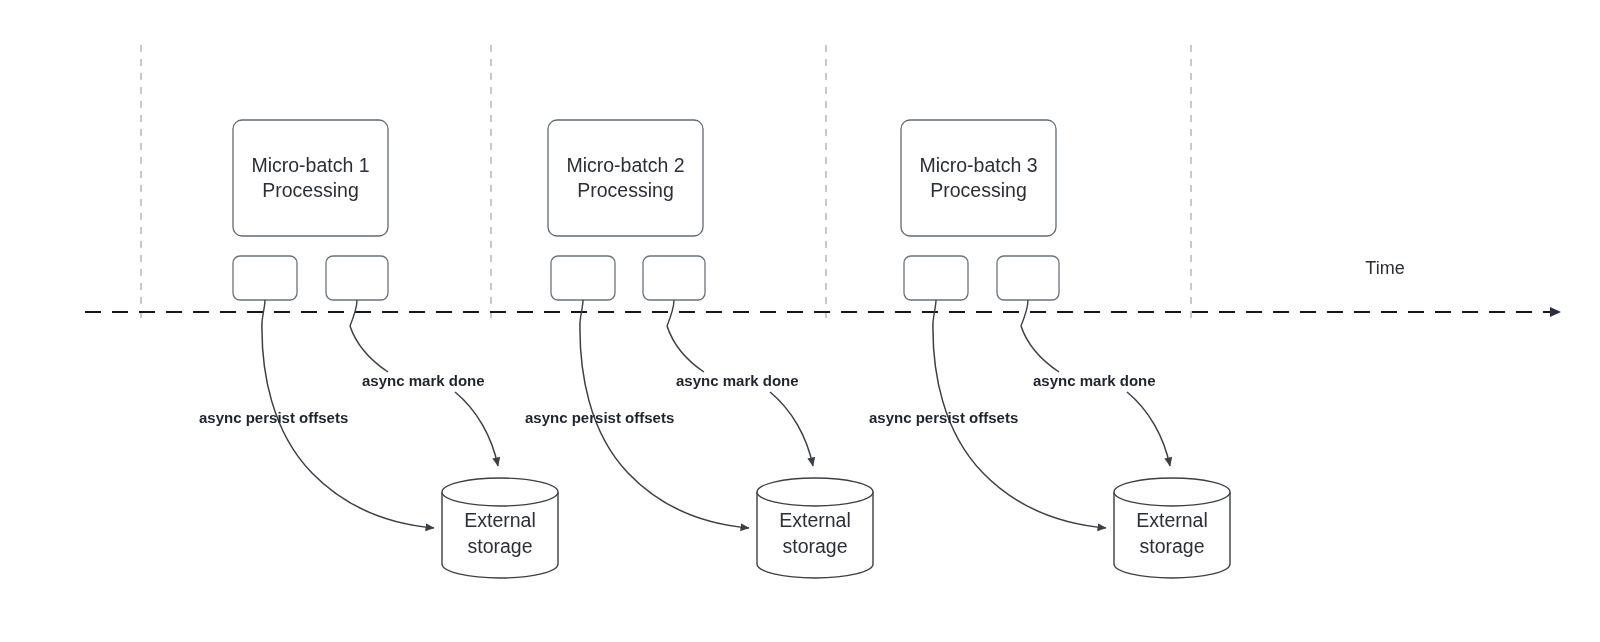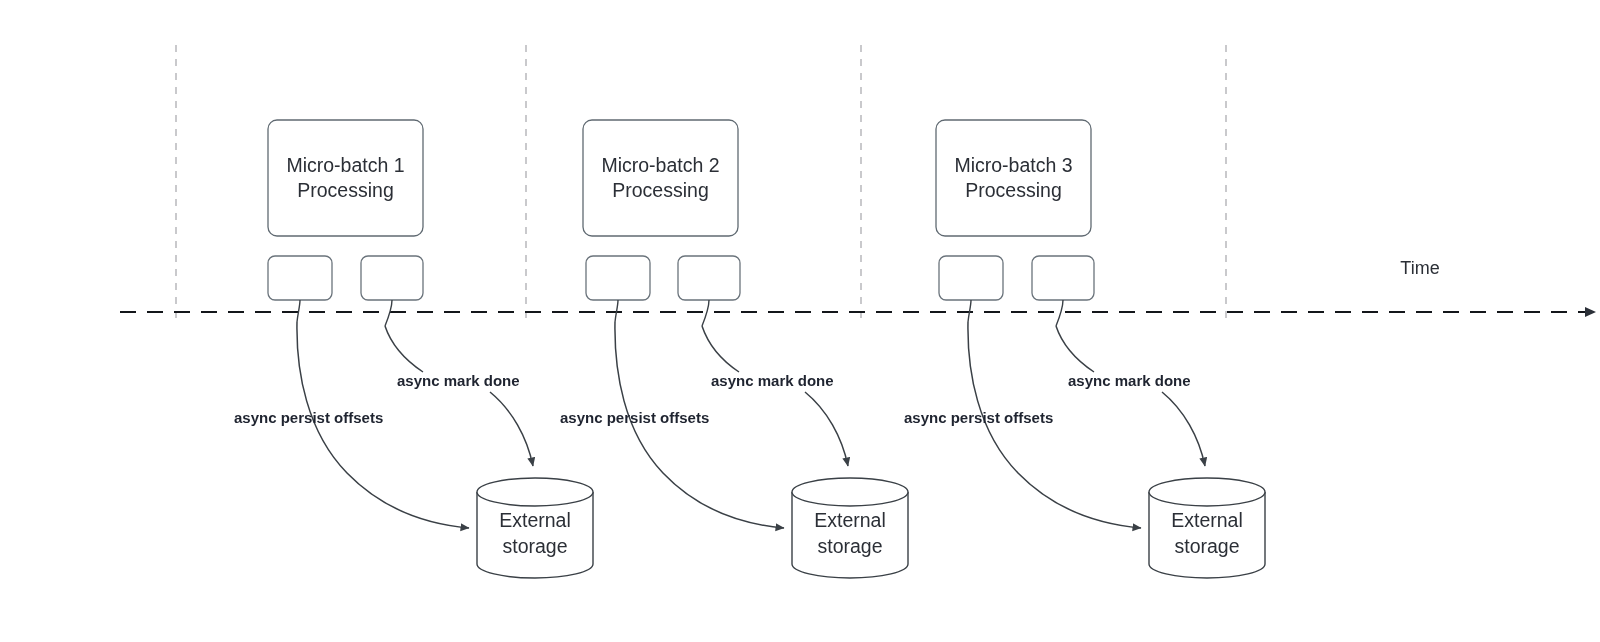--- a/index.html
+++ b/index.html
@@ -11,21 +11,20 @@
     font-family: "Liberation Sans", sans-serif;
     width: 1600px;
     height: 642px;
     overflow: hidden;
   }
   #canvas {
     position: relative;
     width: 1404px;
     height: 642px;
     background: #ffffff;
-    margin-left: 35px;
   }
   svg.layer {
     position: absolute;
     top: 0;
     left: 0;
     width: 1600px;
     height: 642px;
   }
   .box-label {
     font-size: 19.5px;

